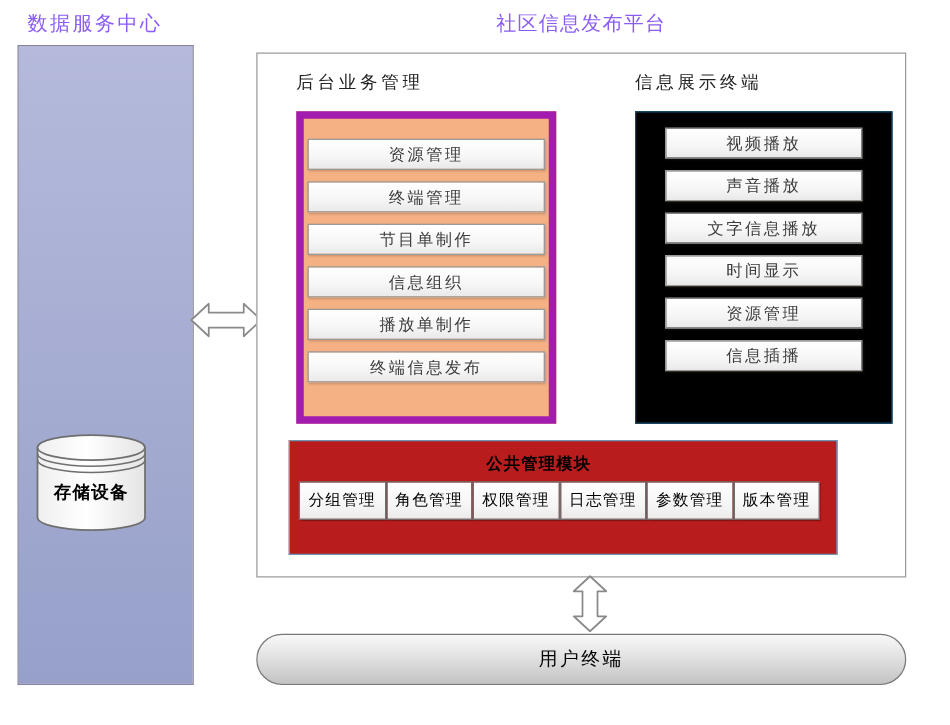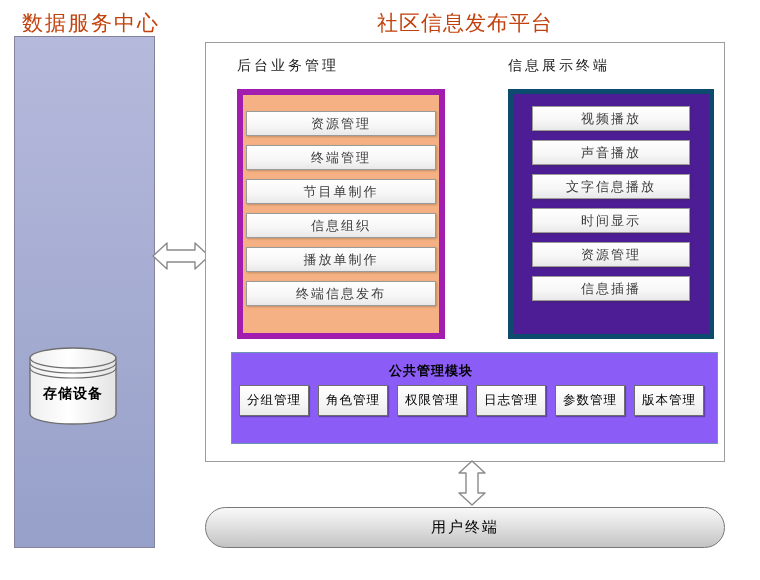--- a/index.html
+++ b/index.html
@@ -1,20 +1,20 @@
 <!DOCTYPE html>
 <html><head>
 <meta charset="utf-8">
 <style>
   html,body { margin:0; padding:0; background:#ffffff; }
   .canvas {
     position:relative; width:760px; height:580px; background:#ffffff;
     font-family:"Liberation Serif", serif; color:#1a1a1a; overflow:hidden;
   }
-  .top-label { position:absolute; top:9px; font-size:21px; letter-spacing:2px; color:#c2410c; }
+  .top-label { position:absolute; top:9px; font-size:16px; letter-spacing:2px; color:#8b5cf6; }
   .lbl-left { left:22px; }
   .lbl-platform { left:205px; width:520px; text-align:center; letter-spacing:1px; }
 
   
   .data-center {
     position:absolute; left:14px; top:36px; width:141px; height:512px;
     background:linear-gradient(180deg,#b5badc 0%, #a8aed3 45%, #96a0c9 100%);
     border:1px solid #83839e; box-sizing:border-box;
   }
   .cylinder { position:absolute; width:90px; height:80px; left:13px; }
@@ -32,35 +32,35 @@
     position:absolute; left:205px; top:42px; width:520px; height:420px;
     background:#ffffff; border:1px solid #9c9c9c; box-sizing:border-box;
   }
   .section-title { position:absolute; top:14px; font-size:14px; letter-spacing:3px; color:#222; text-align:left; }
   .title-backend { left:31px; width:208px; }
   .title-display { left:302px; width:206px; }
 
   .group-box { position:absolute; top:46px; height:250px; box-sizing:border-box;
     display:flex; flex-direction:column; align-items:center; }
   .backend-box { left:31px; width:208px; background:#f5b183; border:6px solid #a21caf; padding-top:16px; gap:9px; }
-  .display-box { left:302px; width:206px; background:#4c1d95; border:5px solid #0c4a6e; padding-top:12px; gap:9px; }
+  .display-box { left:302px; width:206px; background:#000000; border:1px solid #0c4a6e; padding-top:12px; gap:9px; }
 
   .item {
     height:25px; line-height:23px; box-sizing:border-box; text-align:center;
     font-size:13px; letter-spacing:2px; color:#3c3c3c;
     background:linear-gradient(180deg,#ffffff 0%, #f6f6f6 60%, #e9e9e9 100%);
     border:1px solid #9a9a9a; box-shadow:1px 1px 2px rgba(70,50,30,0.28);
   }
   .backend-box .item { width:190px; }
   .display-box .item { width:158px; }
 
   
   .common-box {
-    position:absolute; left:25px; top:309px; width:487px; height:92px;
-    background:#8b5cf6; border:1px solid #6f94b4; box-sizing:border-box;
+    position:absolute; left:25px; top:309px; width:439px; height:92px;
+    background:#b91c1c; border:1px solid #6f94b4; box-sizing:border-box;
   }
   .common-title {
     position:absolute; left:157px; top:9px; font-size:13px; font-weight:bold;
     font-family:"Liberation Sans", sans-serif; color:#000; letter-spacing:1px;
   }
   .common-items {
     position:absolute; left:7px; right:13px; top:32px;
     display:flex; justify-content:space-between;
   }
   .c-item {

